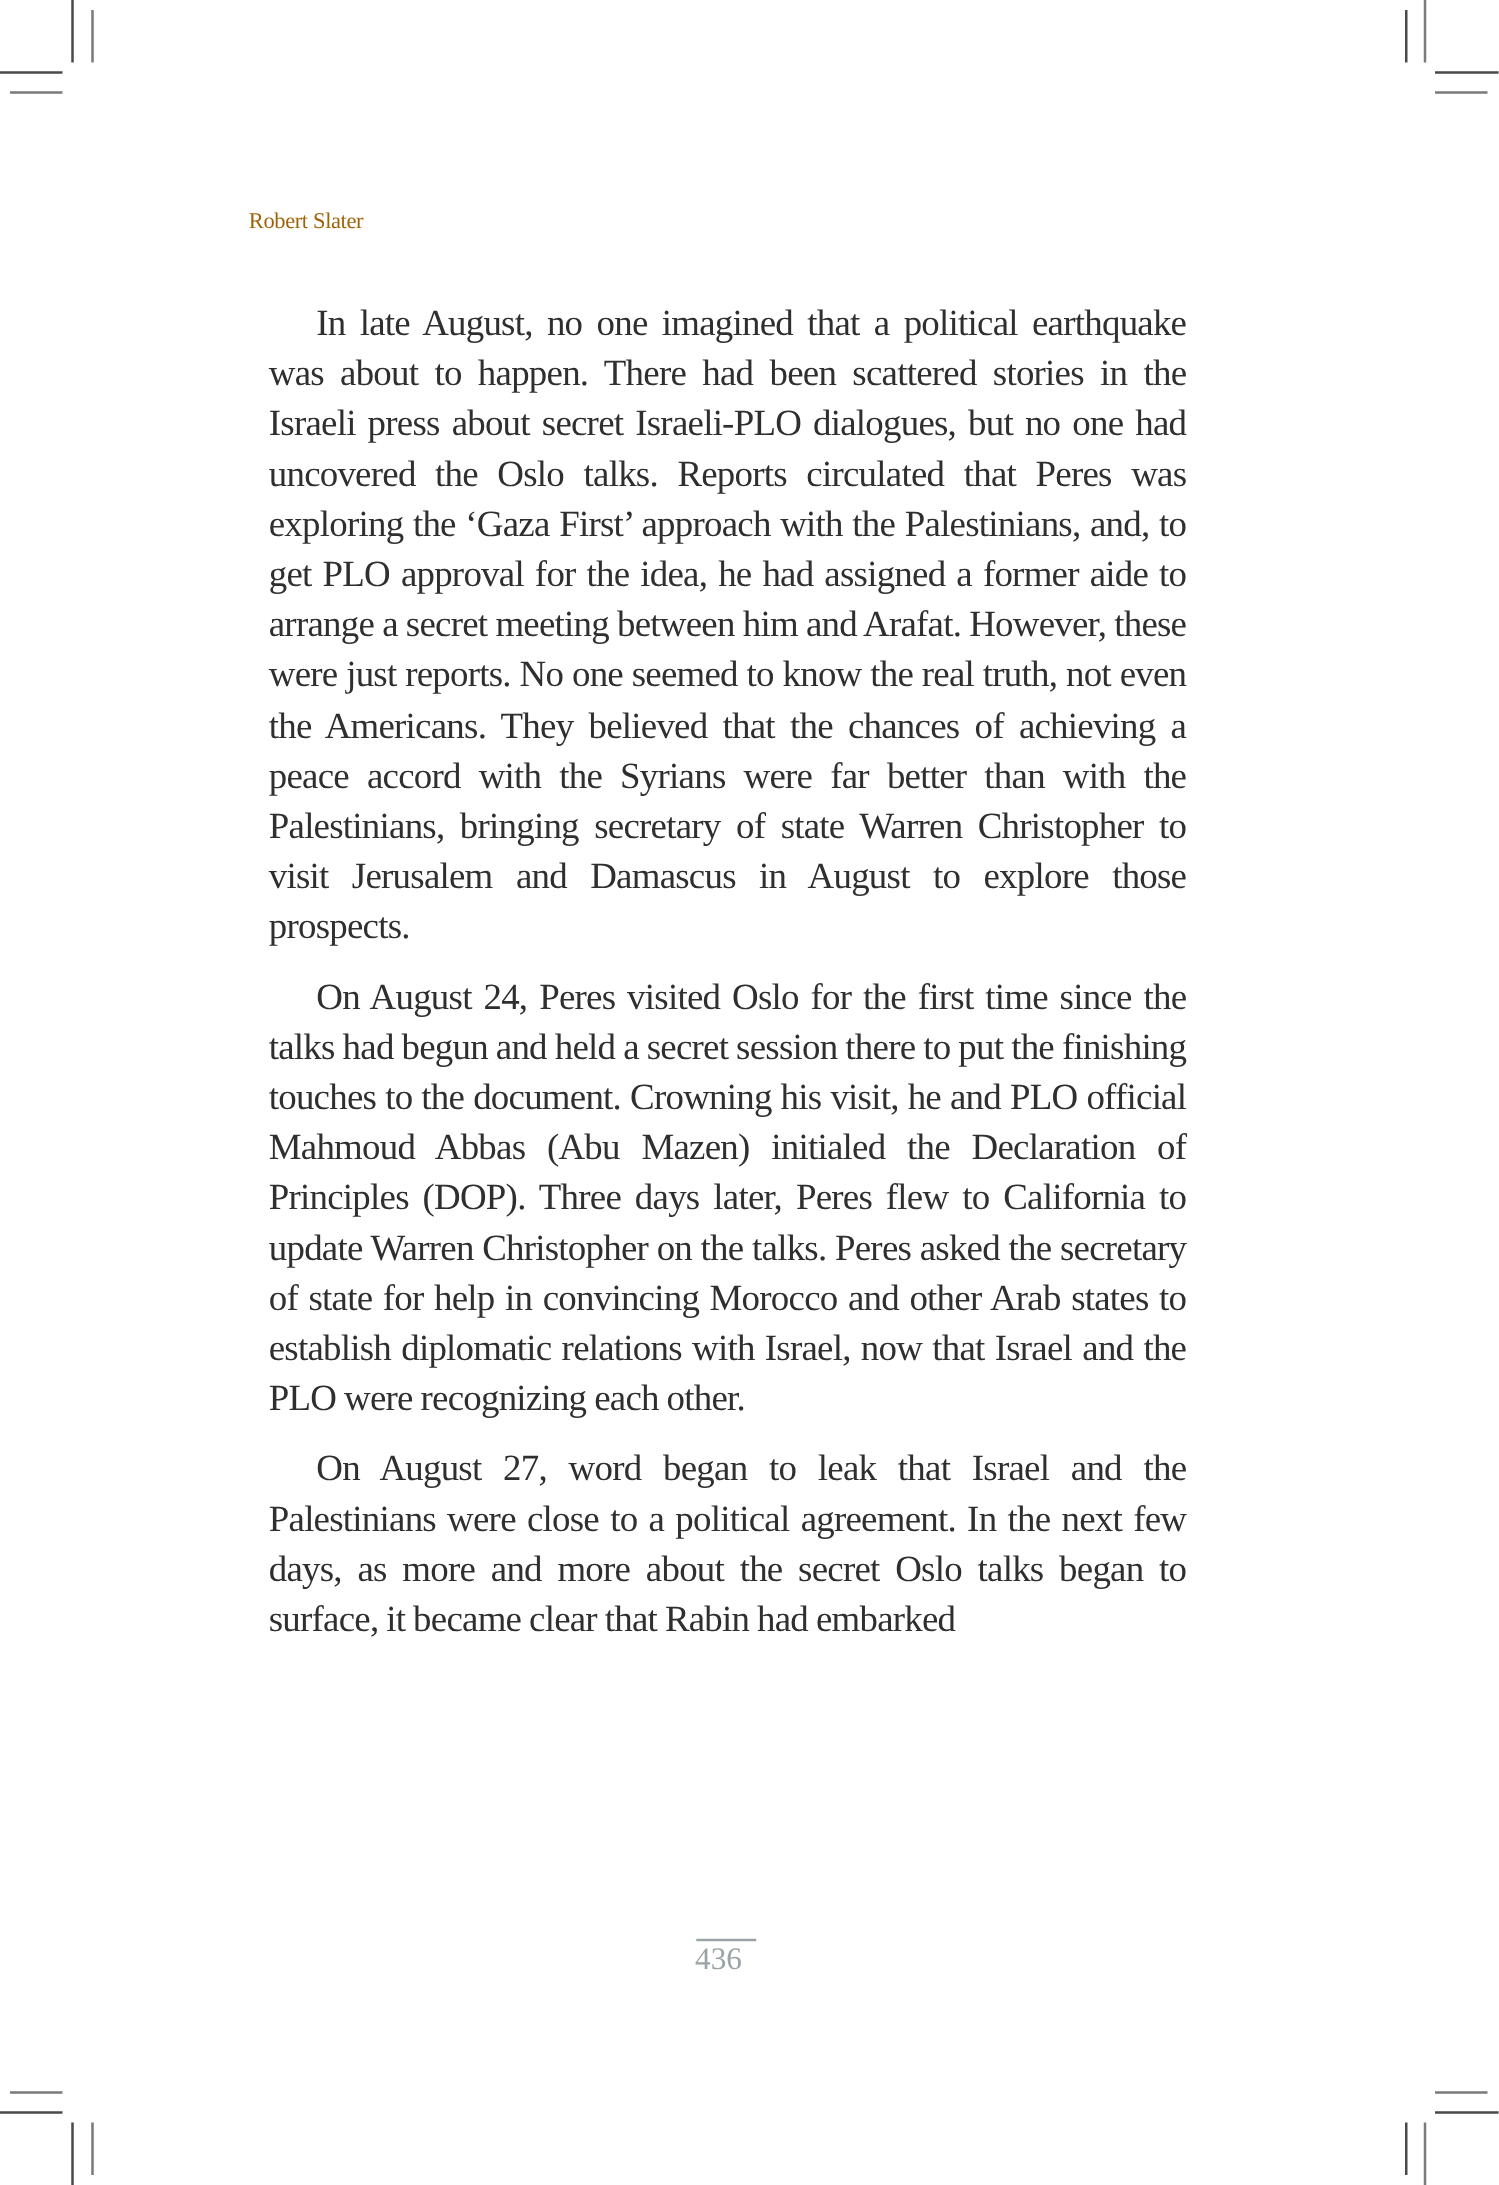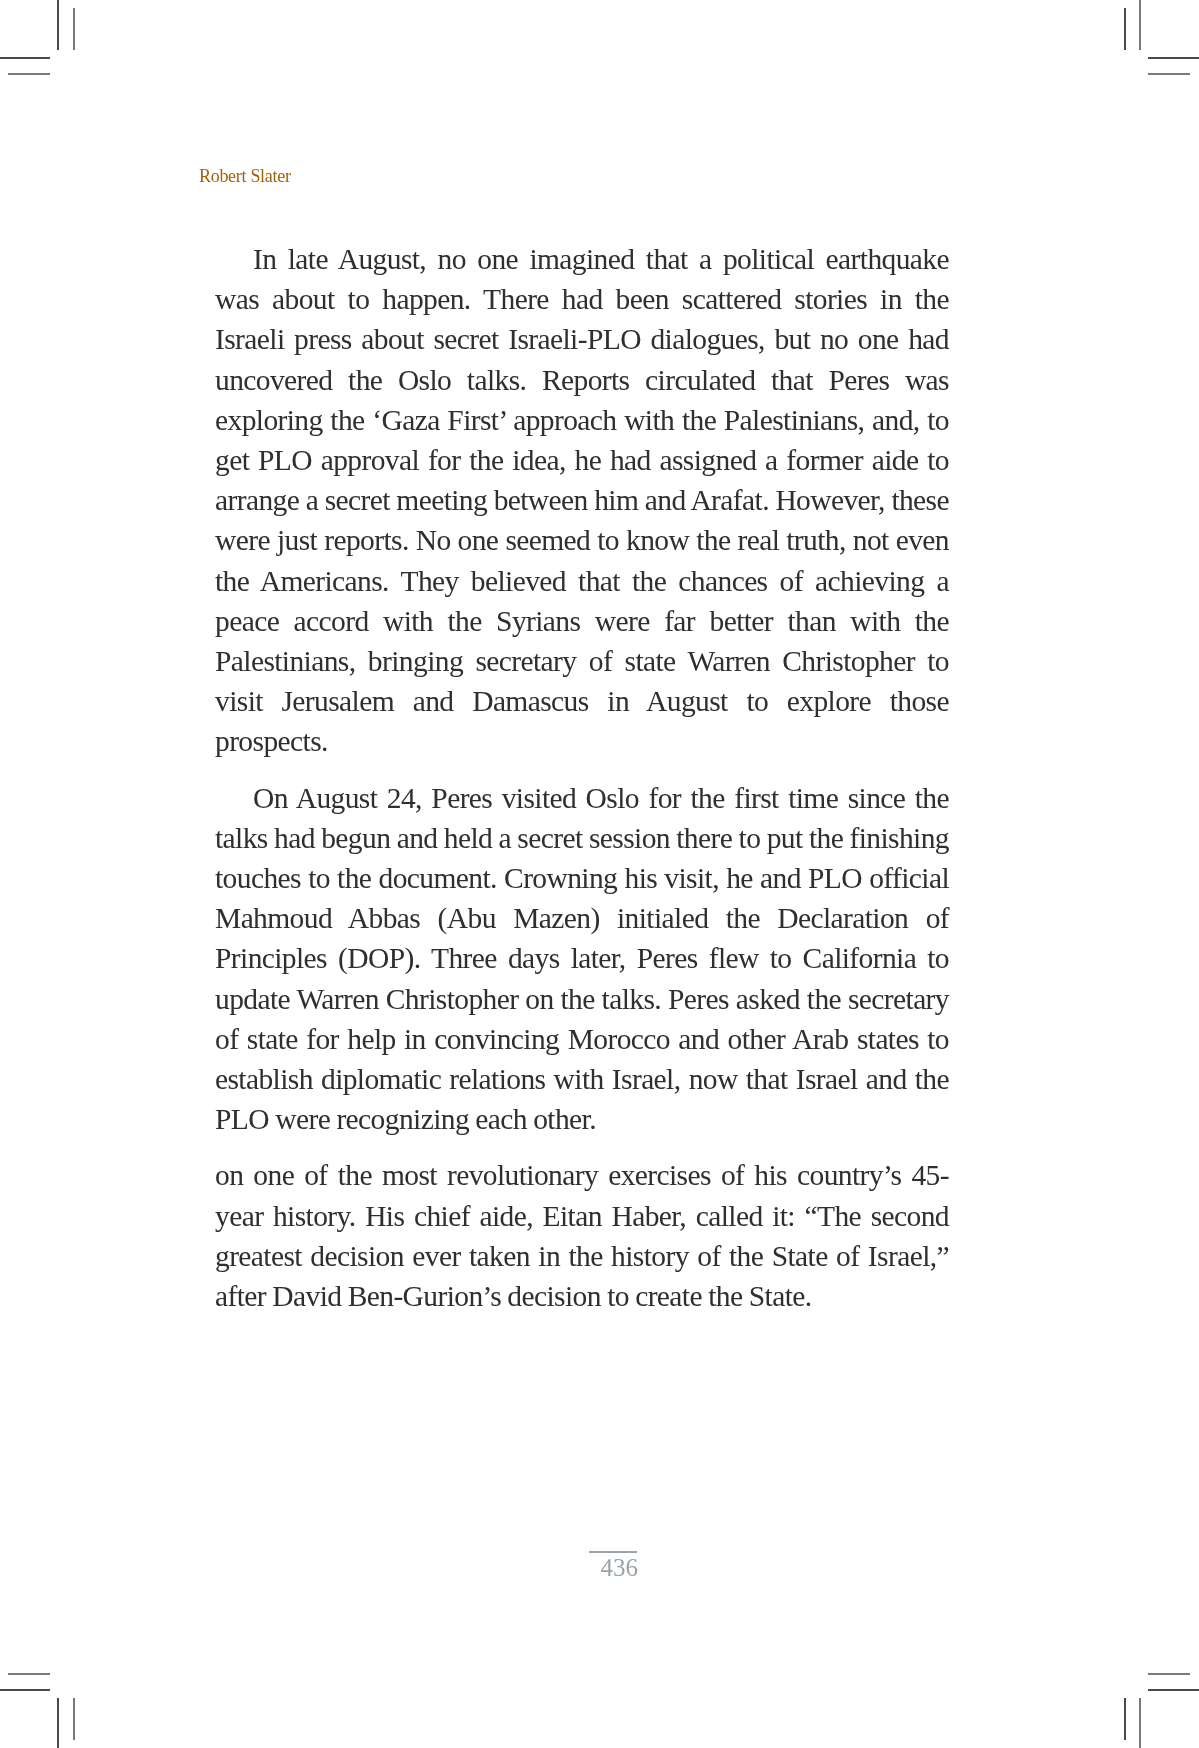--- a/index.html
+++ b/index.html
@@ -42,22 +42,21 @@
       margin: 16px;
       text-indent: 38px;
       text-align: justify;
     }
     .body-text p.no-break-last { text-align-last: left; }
     .page-number-wrap {
       position: absolute;
       left: 556px;
       top: 1551px;
       width: 50px;
-      text-align: right;
-      margin-left: 32px;
+      text-align: left;
     }
     .page-rule {
       height: 2px;
       background: #9aa3a6;
       width: 48px;
       margin: 0 auto;
     }
     .page-number {
       font-size: 25px;
       color: #9aa3a6;
@@ -86,19 +85,19 @@
 <div class="crop" style="left:1148px;top:1673px;width:42px;height:2px;"></div>
 <div class="crop dark" style="left:1148px;top:1689px;width:51px;height:2px;"></div>
 <div class="crop dark" style="left:1124px;top:1698px;width:2px;height:42px;"></div>
 <div class="crop" style="left:1139px;top:1698px;width:2px;height:50px;"></div>
 
 <div class="running-head">Robert Slater</div>
 
 <div class="body-text">
   <p>In late August, no one imagined that a political earthquake was about to happen. There had been scattered stories in the Israeli press about secret Israeli-PLO dialogues, but no one had uncovered the Oslo talks. Reports circulated that Peres was exploring the ‘Gaza First’ approach with the Palestinians, and, to get PLO approval for the idea, he had assigned a former aide to arrange a secret meeting between him and Arafat. However, these were just reports. No one seemed to know the real truth, not even the Americans. They believed that the chances of achieving a peace accord with the Syrians were far better than with the Palestinians, bringing secretary of state Warren Christopher to visit Jerusalem and Damascus in August to explore those prospects.</p>
   <p>On August 24, Peres visited Oslo for the first time since the talks had begun and held a secret session there to put the finishing touches to the document. Crowning his visit, he and PLO official Mahmoud Abbas (Abu Mazen) initialed the Declaration of Principles (DOP). Three days later, Peres flew to California to update Warren Christopher on the talks. Peres asked the secretary of state for help in convincing Morocco and other Arab states to establish diplomatic relations with Israel, now that Israel and the PLO were recognizing each other.</p>
-  <p style="text-indent:0;">on one of the most revolutionary exercises of his country’s 45-year history. His chief aide, Eitan Haber, called it: “The second greatest decision ever taken in the history of the State of Israel,” after David Ben-Gurion’s decision to create the State.</p>
+  <p class="no-break-last" style="text-align-last:left;">On August 27, word began to leak that Israel and the Palestinians were close to a political agreement. In the next few days, as more and more about the secret Oslo talks began to surface, it became clear that Rabin had embarked</p>
 </div>
 
 <div class="page-number-wrap">
   <div class="page-rule"></div>
   <div class="page-number">436</div>
 </div>
 
 </body></html>

